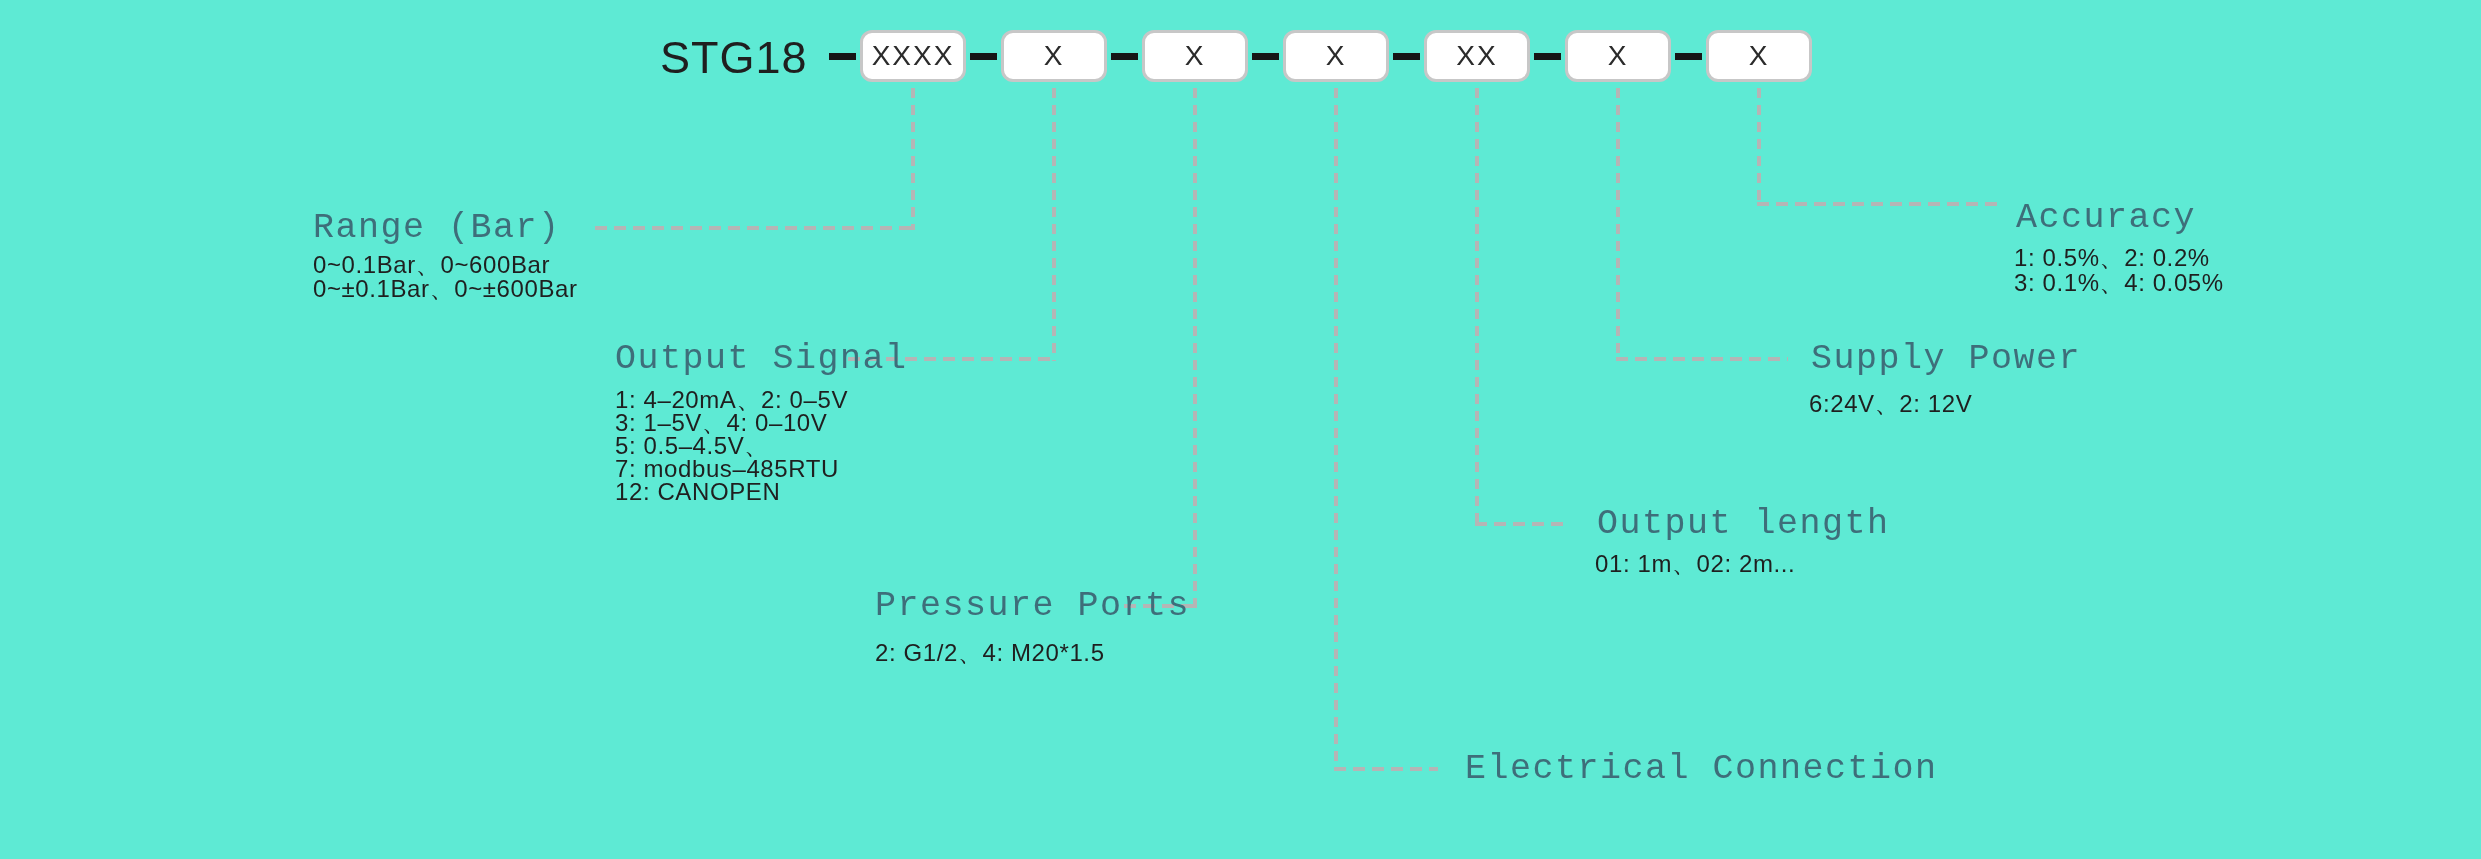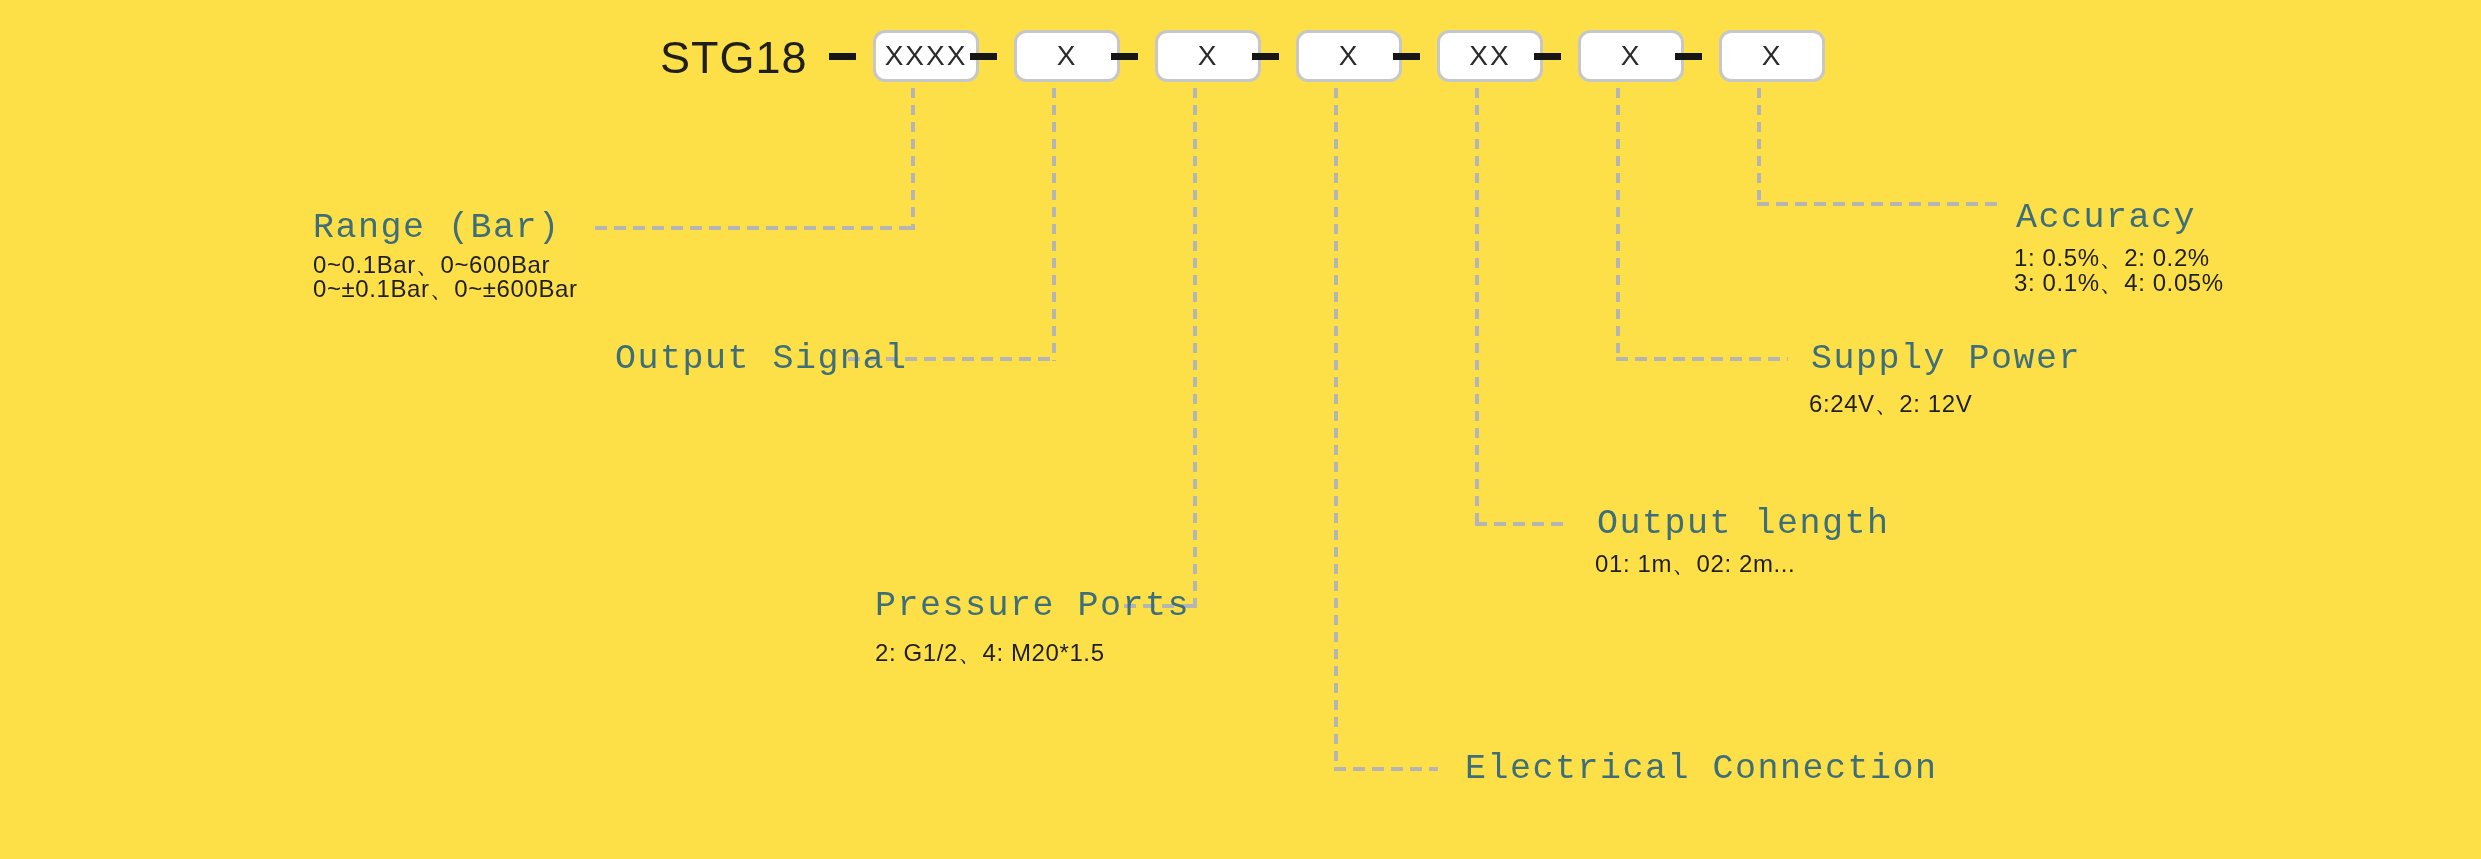--- a/index.html
+++ b/index.html
@@ -1,28 +1,28 @@
 <!DOCTYPE html>
 <html style="--accent: #3e6e7a; --text: #1f1f1f; --box-border: #c7c7c7; --dash-line: #b5b5b5; --connector: #161616;"><head>
 <meta charset="utf-8">
 <style>
   html,body{margin:0;padding:0;background:#fff;}
   .canvas{
-    position:relative;width:2481px;height:859px;background:#fde047;
+    position:relative;width:2481px;height:859px;background:#5eead4;
     font-family:"Liberation Sans", sans-serif;overflow:hidden;
   }
   .model-title{
     position:absolute;left:660px;top:33px;height:52px;line-height:50px;
     font-size:45px;letter-spacing:1px;color:var(--text,#1c1c1c);white-space:nowrap;
   }
   .code-box{
     position:absolute;top:30px;width:106px;height:52px;box-sizing:border-box;
     border:3px solid var(--box-border,#c7c7c7);border-radius:12px;background:#fff;
     display:flex;align-items:center;justify-content:center;
-    font-size:28px;color:#2b2b2b;letter-spacing:2px;margin-left:13px;
+    font-size:28px;color:#2b2b2b;letter-spacing:2px;
   }
   .tick{
     position:absolute;top:53px;width:27px;height:7px;background:var(--connector,#161616);
   }
   .vline{
     position:absolute;width:4px;
     background:repeating-linear-gradient(180deg,var(--dash-line,#b5b5b5) 0 10px,transparent 10px 17px);
   }
   .hline{
     position:absolute;height:4px;
@@ -83,20 +83,27 @@
   <div class="vline" style="left:1757px;top:88px;height:118px"></div>
   <div class="hline" style="left:1757px;top:202px;width:244px"></div>
 
   <div class="field-title" style="left:313px;top:208px">Range (Bar)</div>
   <div class="field-options" style="left:313px;top:253px">
     <div>0~0.1Bar、0~600Bar</div>
     <div>0~±0.1Bar、0~±600Bar</div>
   </div>
 
   <div class="field-title" style="left:615px;top:339px">Output Signal</div>
+  <div class="field-options tight" style="left:615px;top:388px">
+    <div>1: 4–20mA、2: 0–5V</div>
+    <div>3: 1–5V、4: 0–10V</div>
+    <div>5: 0.5–4.5V、</div>
+    <div>7: modbus–485RTU</div>
+    <div>12: CANOPEN</div>
+  </div>
 
   <div class="field-title" style="left:875px;top:586px">Pressure Ports</div>
   <div class="field-options" style="left:875px;top:641px">
     <div>2: G1/2、4: M20*1.5</div>
   </div>
 
   <div class="field-title" style="left:1465px;top:749px">Electrical Connection</div>
 
   <div class="field-title" style="left:1597px;top:504px">Output length</div>
   <div class="field-options" style="left:1595px;top:552px">

